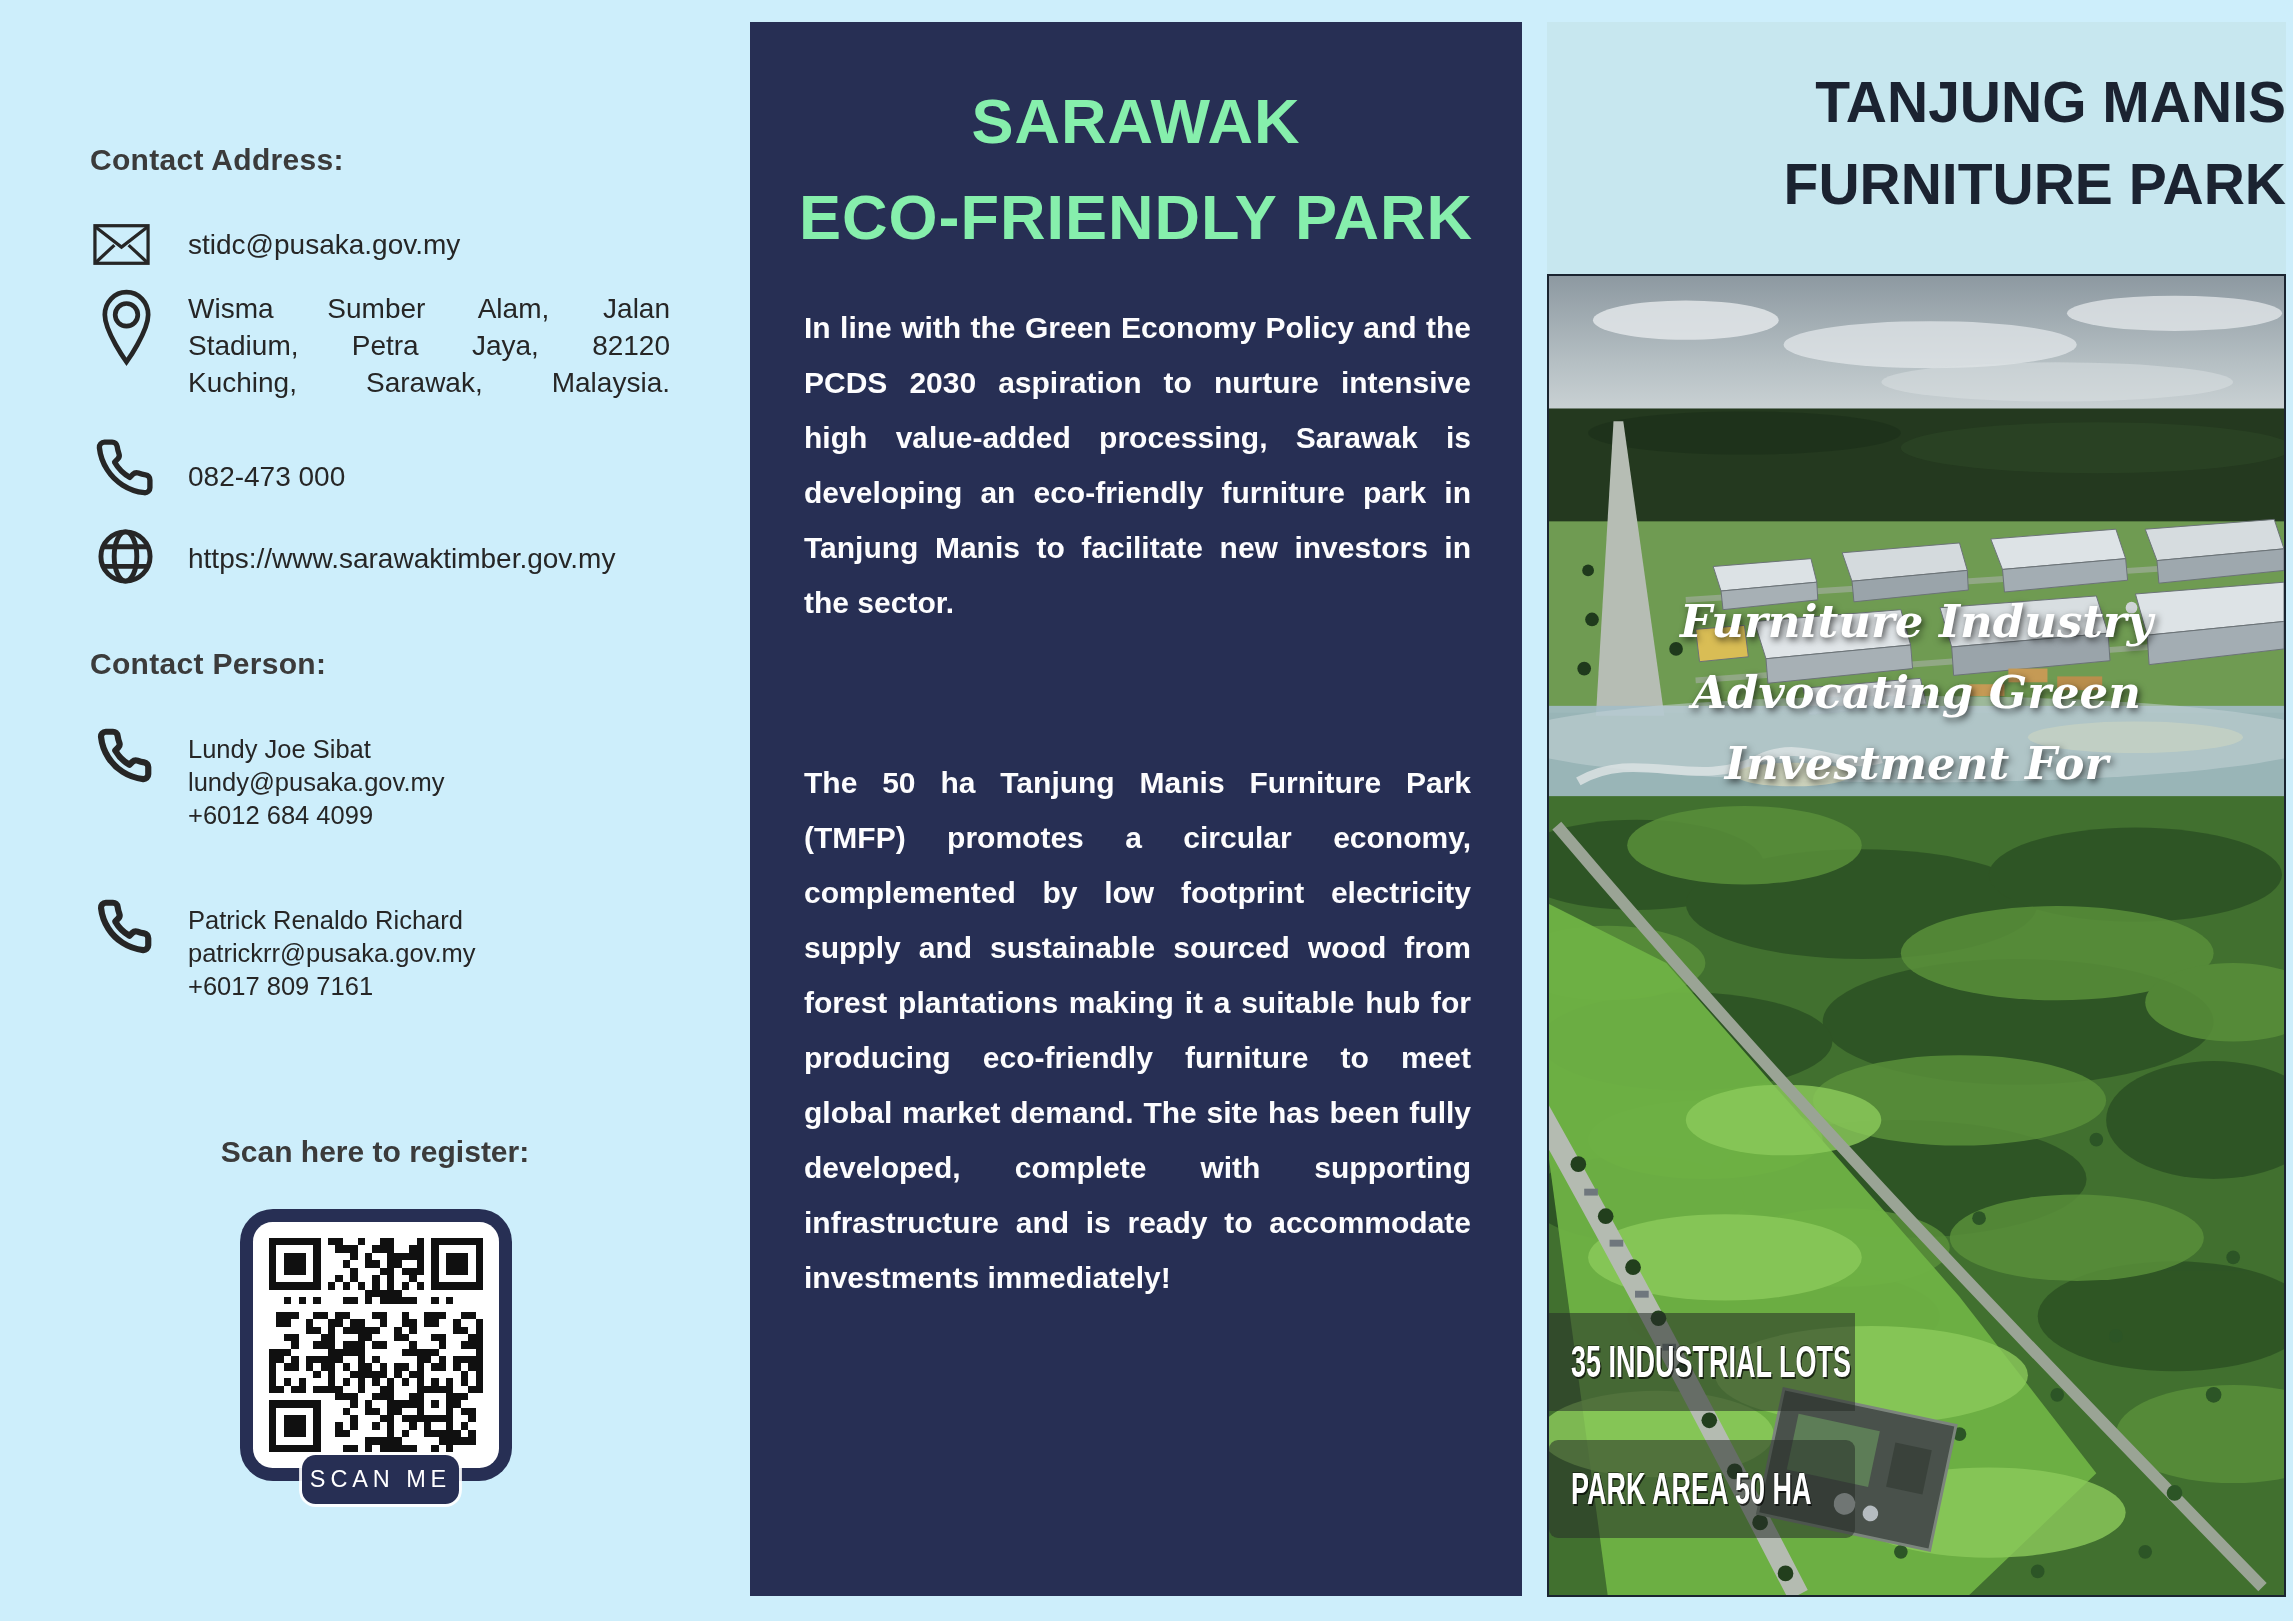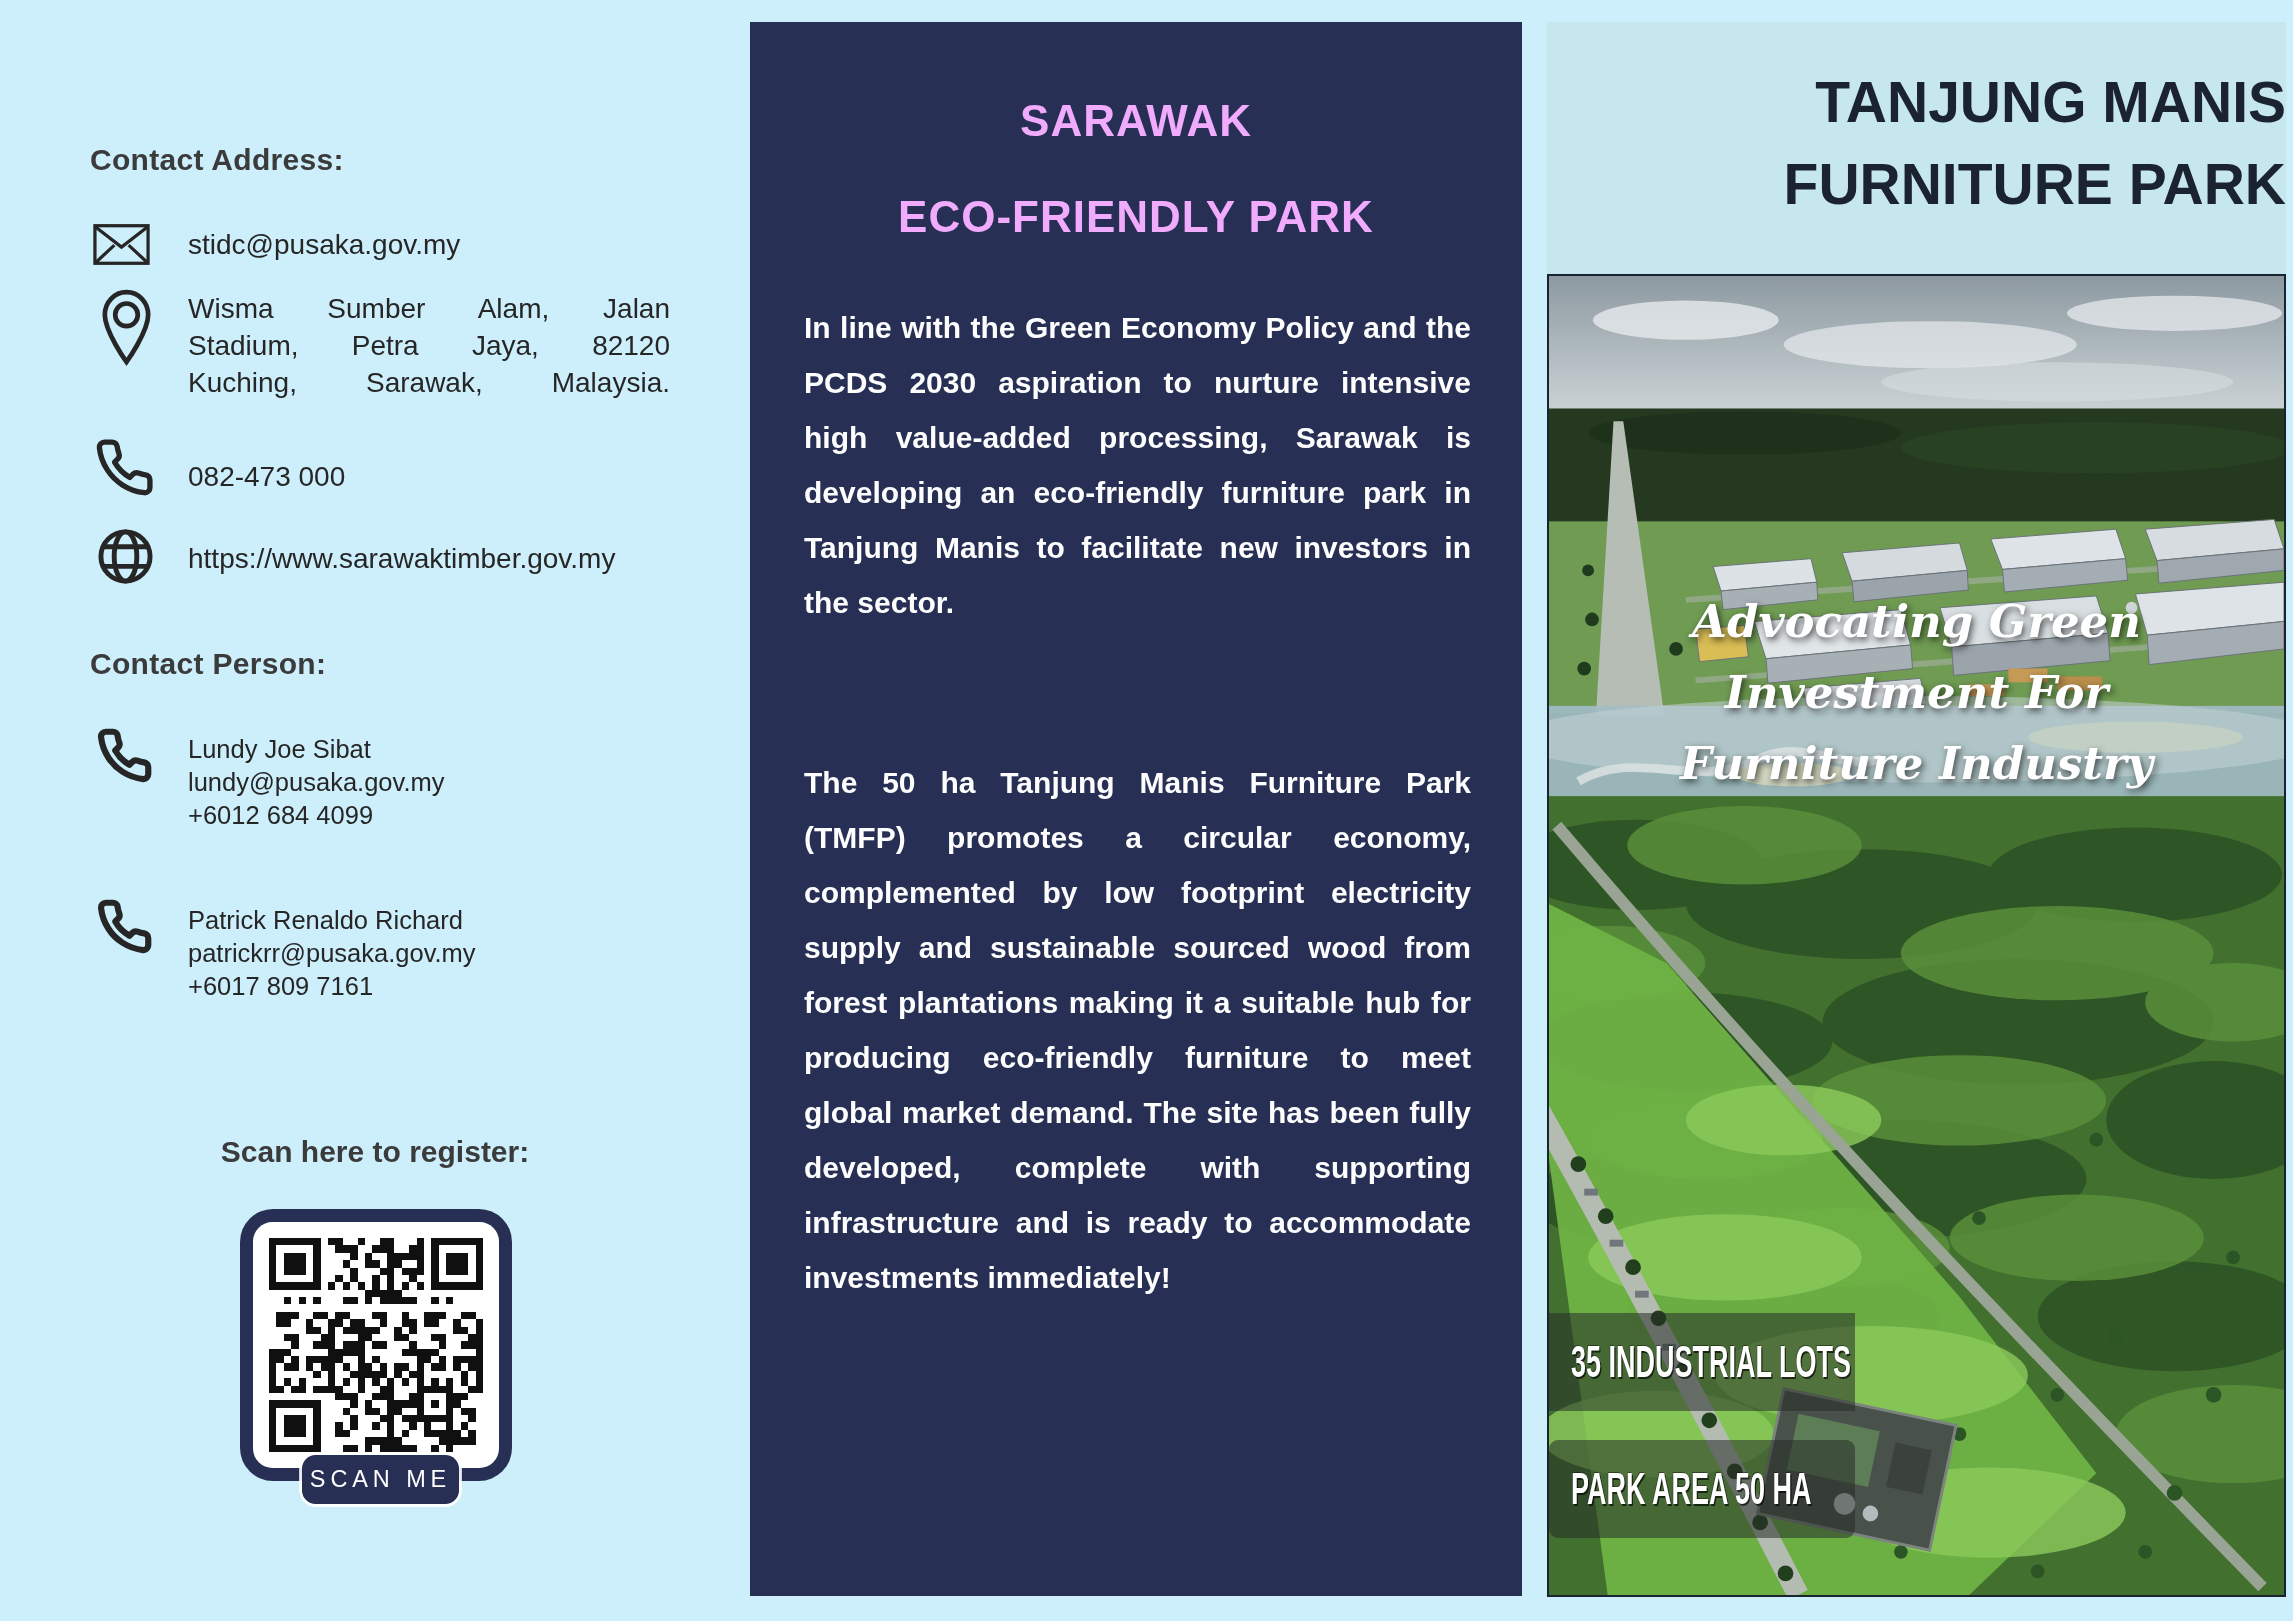--- a/index.html
+++ b/index.html
@@ -20,22 +20,22 @@
   .qr-inner{position:absolute;inset:12.7px;background:#ffffff;border-radius:19.6px;
             display:flex;align-items:center;justify-content:center;}
   .qr-inner svg{width:214px;height:214px;}
   .scan-pill{left:302px;top:1455px;width:157px;height:49px;background:#272f54;border-radius:13.7px;
              box-shadow:0 0 0 2.9px rgba(255,255,255,.9);
              display:flex;align-items:center;justify-content:center;
              color:#fff;font-size:23.5px;letter-spacing:4.9px;font-weight:400;}
 
   
   .middle-panel{left:750px;top:21.6px;width:772px;height:1574px;background:#272f54;}
-  .m-title{left:0;top:51px;width:100%;text-align:center;color:#f0abfc;
-           font-weight:700;font-size:44px;line-height:96px;letter-spacing:1px;}
+  .m-title{left:0;top:51px;width:100%;text-align:center;color:#86efac;
+           font-weight:700;font-size:63px;line-height:96px;letter-spacing:1px;}
   .m-para{left:54px;width:667px;color:#fdfdfe;font-weight:700;font-size:30px;
           line-height:55px;text-align:justify;}
   .m-p1{top:278px;}
   .m-p2{top:733px;}
 
   
   .r-title-block{left:1547px;top:21.6px;width:739px;height:253px;background:#c7e7ef;}
   .r-title{left:0;top:39px;width:100%;text-align:right;color:#1b2331;
            font-weight:800;font-size:57px;line-height:82px;}
   .photo{left:1547px;top:274px;width:739px;height:1323px;box-sizing:border-box;
@@ -602,22 +602,22 @@
         <rect x="225" y="1150" width="180" height="130" fill="#49514b"></rect>
         <rect x="225" y="1150" width="180" height="130" fill="none" stroke="#7c857d" stroke-width="3"></rect>
         <rect x="245" y="1172" width="85" height="58" fill="#5d7d57"></rect>
         <rect x="348" y="1180" width="38" height="46" fill="#3a423b"></rect>
         <circle cx="310" cy="1252" r="11" fill="#c9ced1"></circle>
           <circle cx="338" cy="1256" r="8" fill="#b5bcc0"></circle>
       </g>
     </svg>
 
     <div class="abs tagline">
+      <div>Furniture Industry</div>
       <div>Advocating Green Investment For</div>
-      <div>Furniture Industry</div>
     </div>
 
     <div class="abs stat-band band-lots">
       <span>35 INDUSTRIAL LOTS</span>
     </div>
     <div class="abs stat-band band-area">
       <span>PARK AREA 50 HA</span>
     </div>
   </div>
 

